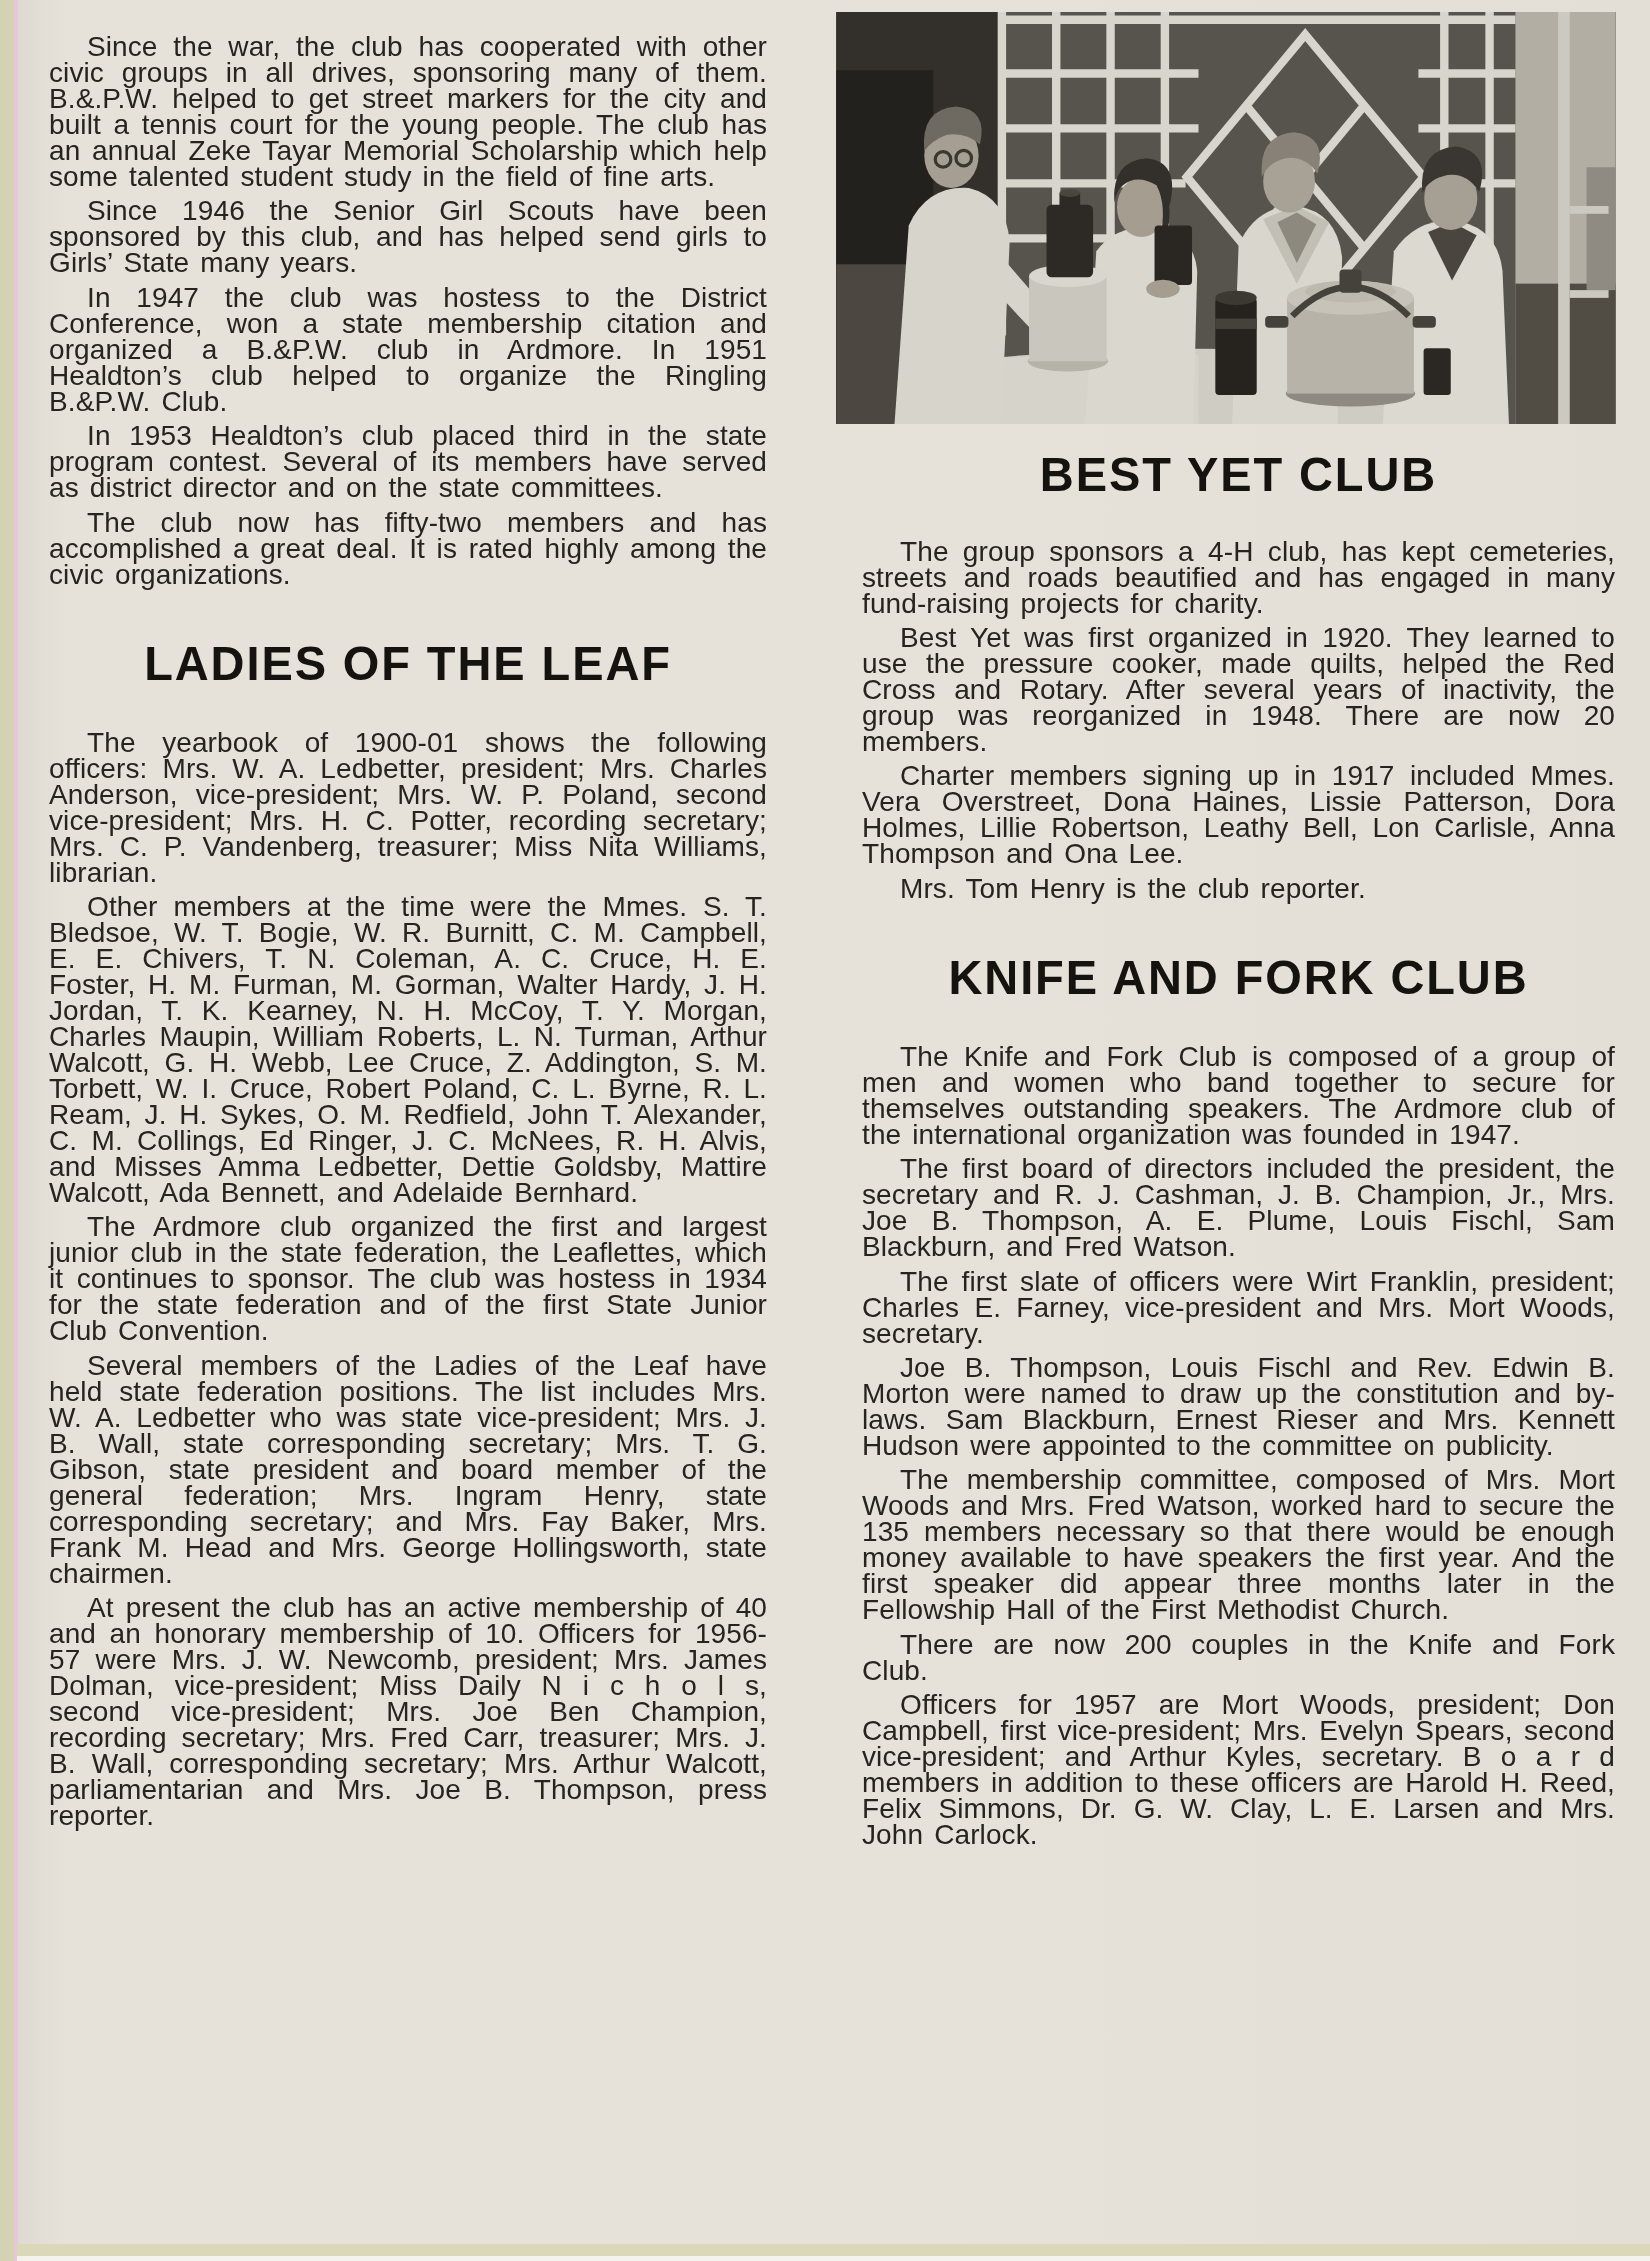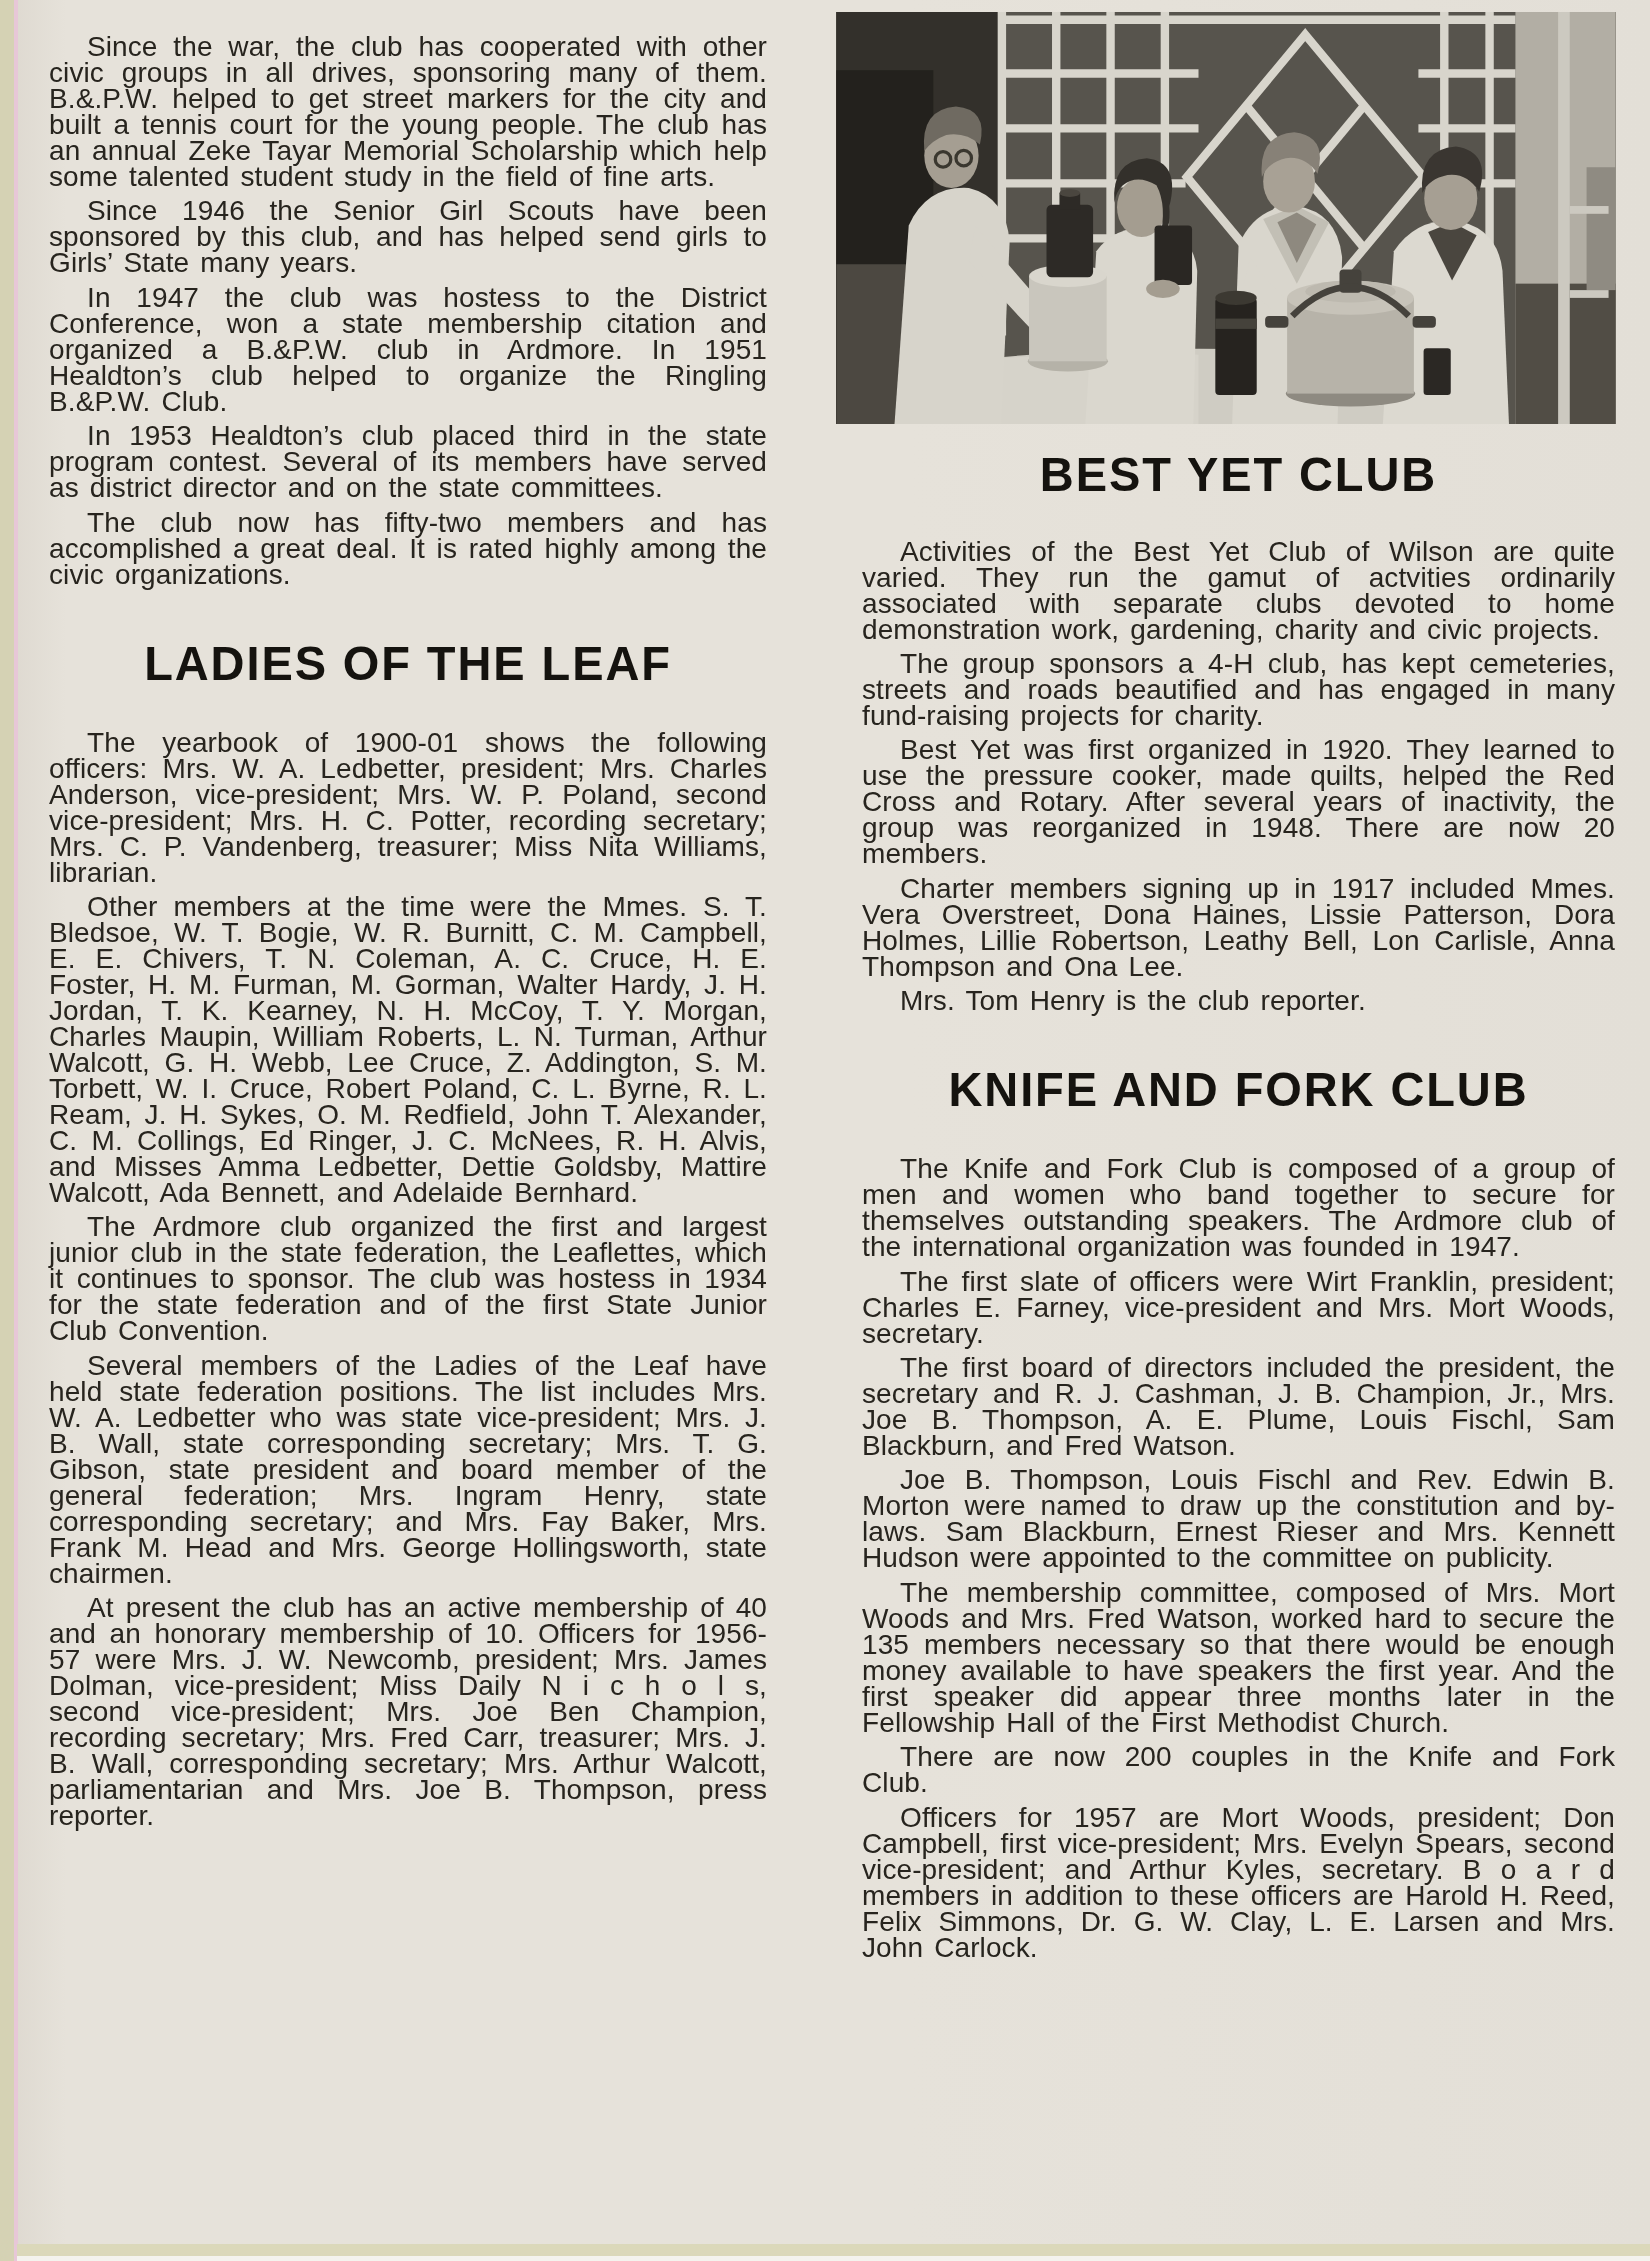--- a/index.html
+++ b/index.html
@@ -186,33 +186,32 @@
         <path d="M705,470 Q795,380 885,470" fill="none" stroke="#45423c" stroke-width="10"></path>
 
         <rect x="908" y="520" width="42" height="72" rx="5" fill="#2b2824"></rect>
       </svg>
     </div>
 
 
     <h2 class="heading heading-first">BEST YET CLUB</h2>
 
     <div>
-        <p class="para">Activities of the Best Yet Club of Wilson are quite varied. They run the gamut of actvities ordinarily associated with separate clubs devoted to home demonstration work, gardening, charity and civic projects.</p>
         <p class="para">The group sponsors a 4-H club, has kept cemeteries, streets and roads beautified and has engaged in many fund-raising projects for charity.</p>
         <p class="para">Best Yet was first organized in 1920. They learned to use the pressure cooker, made quilts, helped the Red Cross and Rotary. After several years of inactivity, the group was reorganized in 1948. There are now 20 members.</p>
         <p class="para">Charter members signing up in 1917 included Mmes. Vera Overstreet, Dona Haines, Lissie Patterson, Dora Holmes, Lillie Robertson, Leathy Bell, Lon Carlisle, Anna Thompson and Ona Lee.</p>
         <p class="para">Mrs. Tom Henry is the club reporter.</p>
       </div>
 
     <h2 class="heading">KNIFE AND FORK CLUB</h2>
 
     <div>
         <p class="para">The Knife and Fork Club is composed of a group of men and women who band together to secure for themselves outstanding speakers. The Ardmore club of the international organization was founded in 1947.</p>
+        <p class="para">The first board of directors included the president, the secretary and R. J. Cashman, J. B. Champion, Jr., Mrs. Joe B. Thompson, A. E. Plume, Louis Fischl, Sam Blackburn, and Fred Watson.</p>
         <p class="para">The first slate of officers were Wirt Franklin, president; Charles E. Farney, vice-president and Mrs. Mort Woods, secretary.</p>
-        <p class="para">The first board of directors included the president, the secretary and R. J. Cashman, J. B. Champion, Jr., Mrs. Joe B. Thompson, A. E. Plume, Louis Fischl, Sam Blackburn, and Fred Watson.</p>
         <p class="para">Joe B. Thompson, Louis Fischl and Rev. Edwin B. Morton were named to draw up the constitution and by-laws. Sam Blackburn, Ernest Rieser and Mrs. Kennett Hudson were appointed to the committee on publicity.</p>
         <p class="para">The membership committee, composed of Mrs. Mort Woods and Mrs. Fred Watson, worked hard to secure the 135 members necessary so that there would be enough money available to have speakers the first year. And the first speaker did appear three months later in the Fellowship Hall of the First Methodist Church.</p>
         <p class="para">There are now 200 couples in the Knife and Fork Club.</p>
         <p class="para">Officers for 1957 are Mort Woods, president; Don Campbell, first vice-president; Mrs. Evelyn Spears, second vice-president; and Arthur Kyles, secretary. B o a r d members in addition to these officers are Harold H. Reed, Felix Simmons, Dr. G. W. Clay, L. E. Larsen and Mrs. John Carlock.</p>
       </div>
   </div>
 
   <div class="bottom-strip"></div>
   <div class="bottom-white"></div>
 </div>

